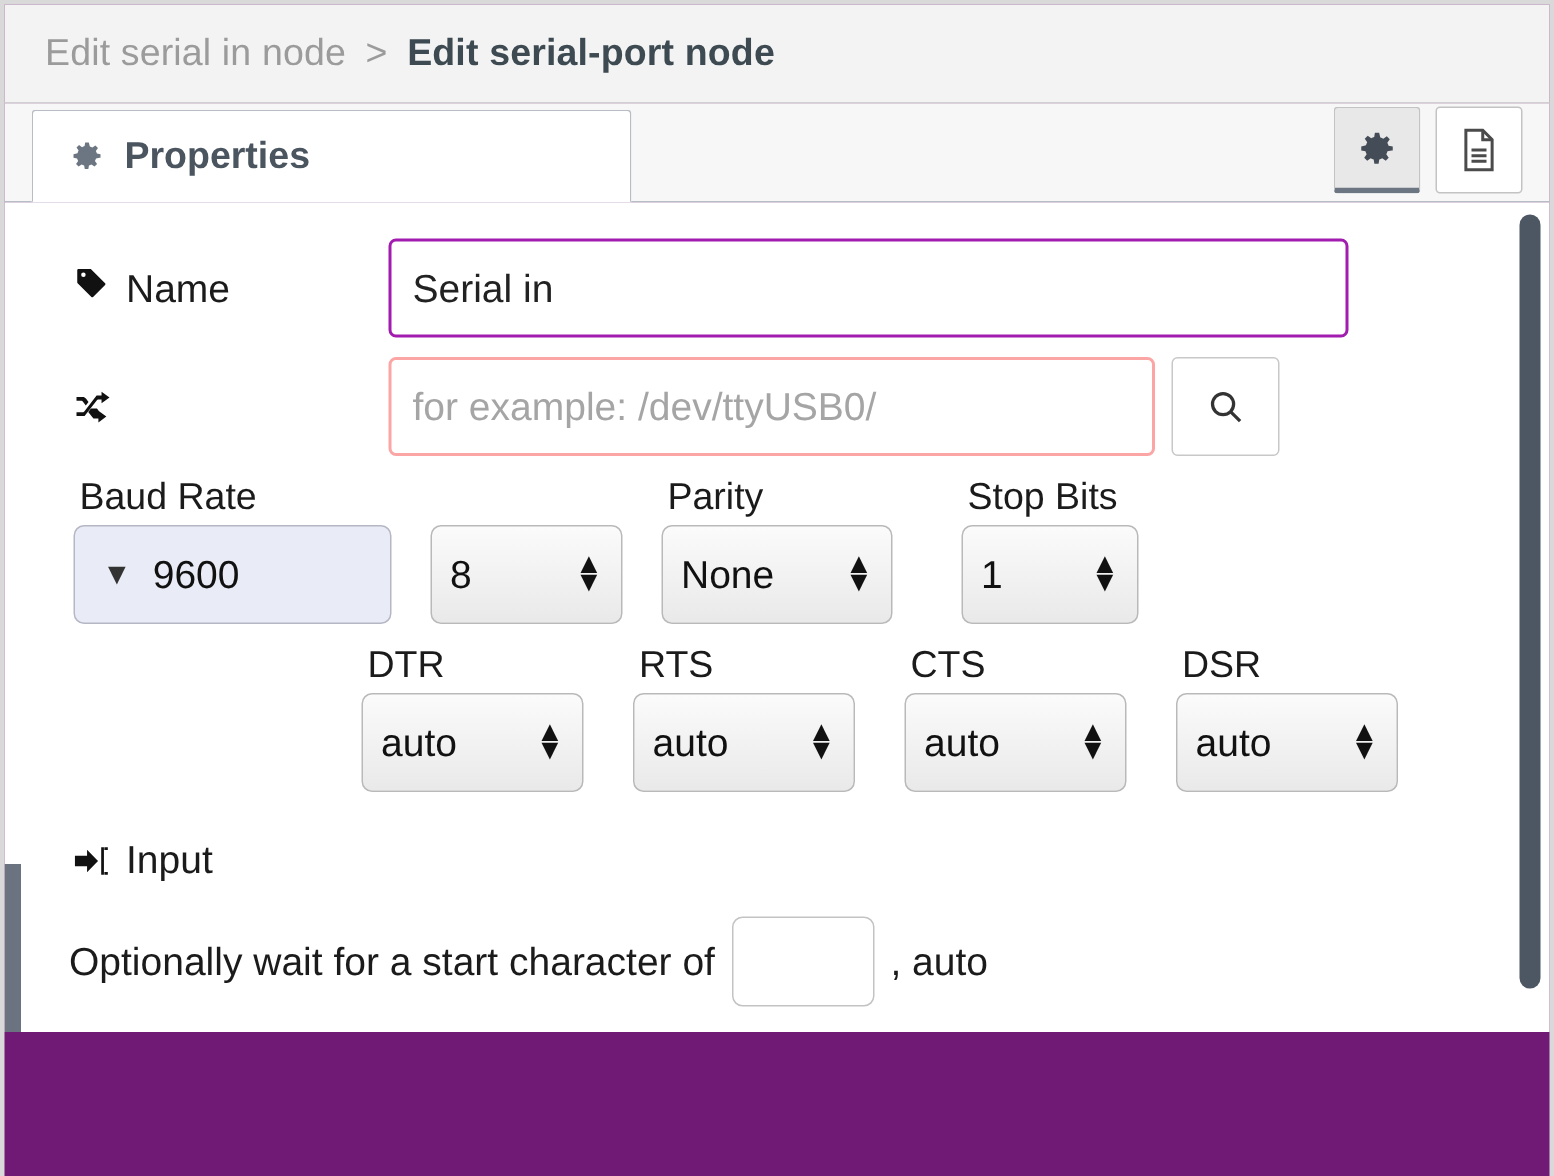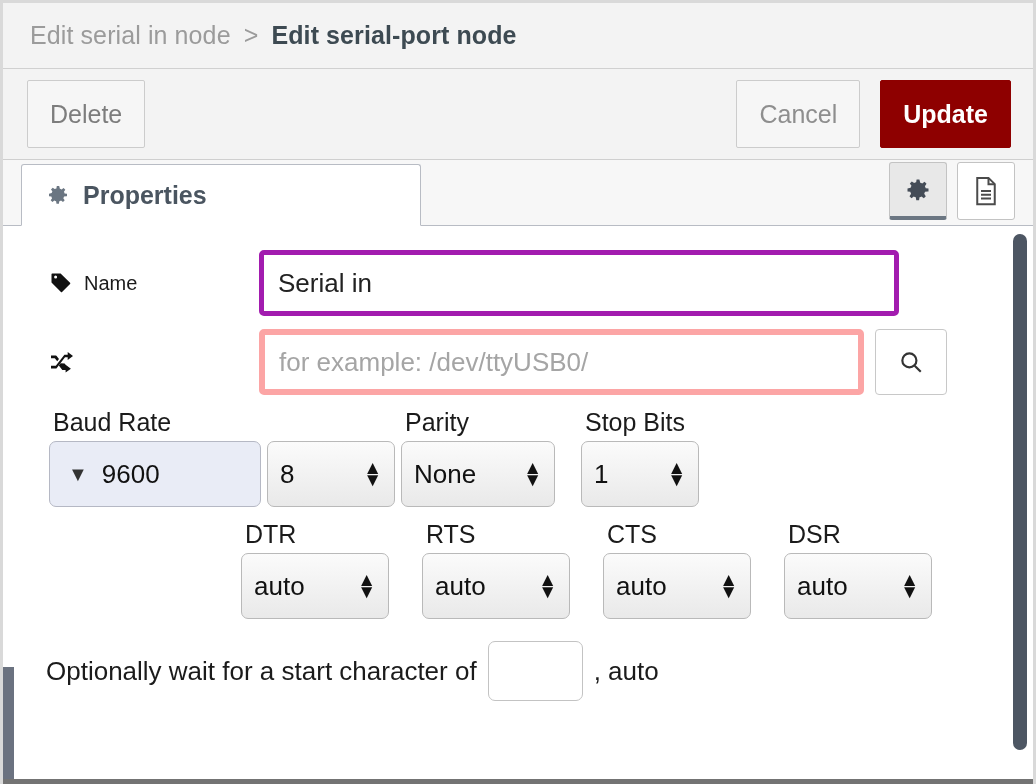--- a/index.html
+++ b/index.html
@@ -7,21 +7,21 @@
     margin: 0; padding: 0;
     width: 1036px; height: 784px;
     background: #ffffff;
     font-family: "Liberation Sans", sans-serif;
     overflow: hidden;
   }
 
   #app {
     position: relative;
     width: 1036px; height: 784px;
-    background: #737373;
+    background: #701a75;
     border-left: 3px solid #d9d9d9;
     border-top: 3px solid #d9d9d9;
     border-right: 3px solid #d9d9d9;
   }
 
   
   .tray-header {
     height: 66px;
     background: #f3f3f3;
     border-bottom: 1px solid #d0d0d0;
@@ -132,45 +132,45 @@
   }
 
   .form-row {
     display: flex;
     align-items: center;
     padding-left: 46px;
     margin-bottom: 13px;
   }
   .form-label {
     display: flex;
-    align-items: flex-end;
+    align-items: flex-start;
     gap: 11px;
     width: 210px;
     flex: 0 0 210px;
-    font-size: 20px;
+    font-size: 26px;
     color: #1b1b1b;
   }
 
   .text-input {
     font-family: "Liberation Sans", sans-serif;
     font-size: 26px;
     color: #222222;
     height: 66px;
-    border: 5px solid #a21caf;
+    border: 2px solid #a21caf;
     border-radius: 5px;
     padding: 0 14px;
     background: #ffffff;
     outline: none;
   }
   .text-input::placeholder { color: #a5a5a5; }
   .input-name { width: 640px; }
 
   .input-port {
-    width: 605px;
-    border: 6px solid #fca5a5;
+    width: 511px;
+    border: 2px solid #fca5a5;
   }
   .search-btn {
     width: 72px; height: 66px;
     margin-left: 11px;
     border: 1px solid #c8c8c8;
     border-radius: 4px;
     background: #ffffff;
     display: flex; align-items: center; justify-content: center;
     cursor: pointer;
   }
@@ -271,25 +271,20 @@
 <div id="app">
 
   <div class="tray-header">
     <div class="breadcrumb">
       <span class="crumb-prev">Edit serial in node</span>
       <span class="crumb-sep">&gt;</span>
       <span class="crumb-cur">Edit serial-port node</span>
     </div>
   </div>
 
-  <div class="button-bar">
-    <button class="btn btn-delete">Delete</button>
-    <button class="btn btn-cancel">Cancel</button>
-    <button class="btn btn-update">Update</button>
-  </div>
 
   <div class="tab-bar">
     <div class="tab">
       <span>
         <svg class="icon-svg" width="24" height="24" viewBox="0 0 24 24" fill="#6b7682">
           <path d="M12 8.2a3.8 3.8 0 1 0 0 7.6 3.8 3.8 0 0 0 0-7.6zm0 5.6a1.8 1.8 0 1 1 0-3.6 1.8 1.8 0 0 1 0 3.6z"></path>
           <path d="M21 13.2v-2.4l-2.4-.4a6.9 6.9 0 0 0-.7-1.7l1.4-2-1.7-1.7-2 1.4a6.9 6.9 0 0 0-1.7-.7L13.2 3h-2.4l-.4 2.4a6.9 6.9 0 0 0-1.7.7l-2-1.4-1.7 1.7 1.4 2a6.9 6.9 0 0 0-.7 1.7L3 10.8v2.4l2.4.4c.16.6.4 1.17.7 1.7l-1.4 2 1.7 1.7 2-1.4c.53.3 1.1.54 1.7.7l.4 2.4h2.4l.4-2.4a6.9 6.9 0 0 0 1.7-.7l2 1.4 1.7-1.7-1.4-2c.3-.53.54-1.1.7-1.7l2.4-.4z"></path>
         </svg>
       </span>
       <span class="tab-label">Properties</span>
@@ -347,21 +342,21 @@
             <circle cx="10.5" cy="10.5" r="6.5"></circle>
             <path d="M15.4 15.4L21 21"></path>
           </svg>
         </span>
       </div>
     </div>
 
     <div class="form-row" style="align-items:flex-start;margin-top:10px;">
 
       <div class="settings-block">
-        <div class="sel-row" style="gap:6px;">
+        <div class="sel-row" style="gap:26px;">
 
           <div class="sel-group">
             <span class="sel-caption">Baud Rate</span>
             <div class="sel sel-combo" style="width:212px;">
               <span class="caret">▼</span>
               <span>9600</span>
             </div>
           </div>
 
           <div class="sel-group">
@@ -435,20 +430,30 @@
         <div class="sel" style="width:148px;">
           <span>auto</span>
           <span class="spin">
               <span>▲</span>
               <span>▼</span>
             </span>
         </div>
       </div>
     </div>
 
+    <div class="section-head">
+      <span>
+        <svg class="icon-svg" width="25" height="22" viewBox="0 0 26 22" fill="#111">
+          <path d="M1 7.4h8.4V3.2L17 11l-7.6 7.8v-4.2H1z"></path>
+          <path d="M19.2 1.4h1.9v19.2h-1.9z"></path>
+          <path d="M21.4 1.4h2.4v2h-2.4zM21.4 18.6h2.4v2h-2.4z"></path>
+        </svg>
+      </span>
+      <span>Input</span>
+    </div>
 
     <div class="inline-row">
       <span>Optionally wait for a start character of</span>
       <input class="tiny-input" type="text" value="" style="">
       <span>, auto</span>
     </div>
 
     <div class="vscroll">
       <div class="vthumb"></div>
     </div>

